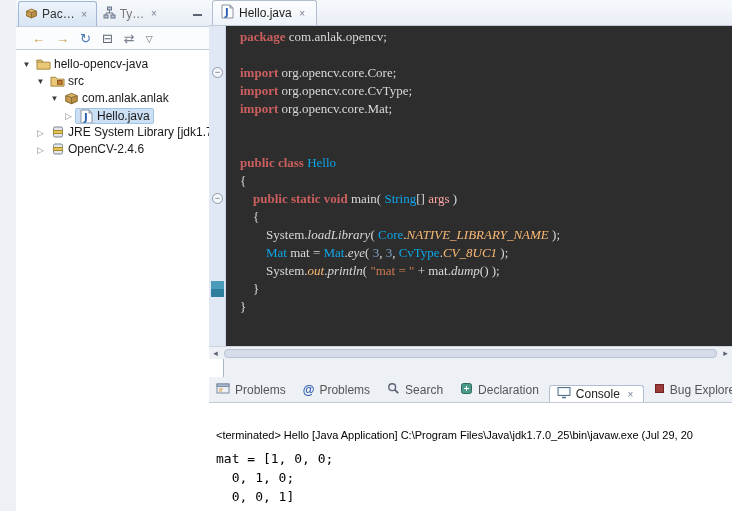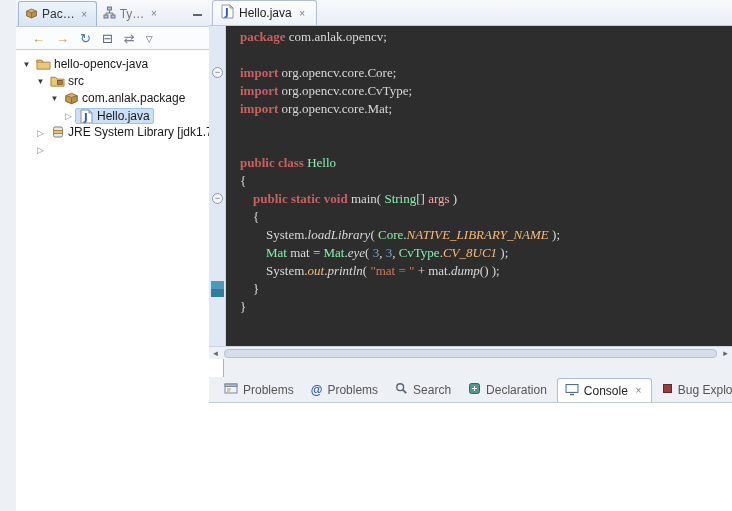--- a/index.html
+++ b/index.html
@@ -80,48 +80,48 @@
   }
   .gmark { position: absolute; left: 2px; width: 13px; cursor: pointer;
     background: linear-gradient(#4a9cba 50%, #2f7e9e 50%); }
   .code {
     flex: 1; background: #2d2d2d; color: #d9d9d9;
     font-family: Liberation Serif, serif; font-size: 13px; line-height: 18px;
     padding: 2px 0 0 14px; white-space: pre; overflow: hidden;
   }
   .code-line { height: 18px; }
   .tok-kw     { color: #cb5f5f; font-weight: bold; }
-  .tok-type   { color: #86efac; }
+  .tok-type   { color: #0ea5e9; }
   .tok-str    { color: #cc7a53; }
   .tok-num    { color: #7fa3cc; }
   .tok-static { color: #fdba74; font-style: italic; }
   .tok-method { font-style: italic; }
   .tok-param  { color: #fca5a5; }
   .hscroll {
     height: 13px; background: #edf0f5; border-top: 1px solid #cdd4e0;
     display: flex; align-items: center;
   }
   .scroll-arrow { width: 13px; text-align: center; font-size: 9px; color: #5a6472; cursor: pointer; }
   .scroll-arrow.left::before  { content: "◂"; }
   .scroll-arrow.right::before { content: "▸"; }
   .scroll-thumb { flex: 1; height: 9px; margin: 0 2px; background: #d6dde9; border: 1px solid #b8c2d2; border-radius: 4px; cursor: grab; }
 
   
   .bottom-panel { position: absolute; left: 209px; top: 377px; right: 0; bottom: 0; background: #ffffff; }
   .bottom-tabbar {
-    height: 26px; display: flex; align-items: flex-end; gap: 3px; padding-left: 8px;
+    height: 26px; display: flex; align-items: flex-end; gap: 3px; 
     background: #edf0f5; border-bottom: 1px solid #c2cad8; white-space: nowrap; overflow: hidden;
   }
   .btab {
     display: flex; align-items: center; gap: 5px; padding: 0 7px; height: 24px;
     font-size: 12px; color: #555; cursor: pointer; flex: 0 0 auto;
   }
   .btab.active {
     background: #ffffff; border: 1px solid #b2bdd0; border-bottom: 1px solid #ffffff;
-    border-radius: 3px 3px 0 0; color: #222; margin-bottom: -1px; height: 25px;
+    border-radius: 3px 3px 0 0; color: #222; margin-bottom: -1px; height: 18px;
   }
   .at-glyph { color: #2a5db0; font-weight: bold; font-size: 12px; }
   .console { padding: 26px 0 0 7px; }
   .console-header { font-size: 11px; color: #000; white-space: nowrap; overflow: hidden; margin-bottom: 8px; }
   .console-line {
     font-family: "DejaVu Sans Mono", monospace; font-size: 13px; line-height: 19px;
     color: #000; white-space: pre;
   }
 </style>
 </head>
@@ -189,21 +189,21 @@
       <div class="tree-row" style="padding-left: 32px;">
         <span class="expander">▼</span>
         <span class="row-content">
           <span class="tree-icon">
             <svg width="15" height="14" viewBox="0 0 16 15">
               <path d="M2 5l6-2.5L14 5v6l-6 2.5L2 11z" fill="#d8b36a" stroke="#8a6a30"></path>
               <path d="M2 5l6 2v6.5L2 11z" fill="#c59c52" stroke="#8a6a30"></path>
               <path d="M14 5l-6 2v6.5l6-2.5z" fill="#b8904a" stroke="#8a6a30"></path>
             </svg>
           </span>
-          <span class="tree-label">com.anlak.package</span>
+          <span class="tree-label">com.anlak.anlak</span>
         </span>
       </div>
       <div class="tree-row" style="padding-left: 46px;">
         <span class="expander collapsed">▷</span>
         <span class="row-content selected">
           <span class="tree-icon">
             <svg width="13" height="15" viewBox="0 0 13 15">
               <path d="M1 1h8l3 3v10H1z" fill="#fdfdfd" stroke="#8a93a2"></path>
               <path d="M9 1l3 3H9z" fill="#d8dee8" stroke="#8a93a2"></path>
               <text x="4" y="12" font-size="10" font-weight="bold" fill="#2a5db0" font-family="DejaVu Sans, sans-serif">J</text>
@@ -219,20 +219,29 @@
             <svg width="14" height="14" viewBox="0 0 14 14">
               <rect x="2.5" y="2" width="9" height="10" rx="1.5" fill="#e4e6ec" stroke="#7c8494"></rect>
               <rect x="2.5" y="5.5" width="9" height="3" fill="#e3c25c" stroke="#a8902e"></rect>
             </svg>
           </span>
           <span class="tree-label">JRE System Library [jdk1.7.0_25]</span>
         </span>
       </div>
       <div class="tree-row" style="padding-left: 18px;">
         <span class="expander collapsed">▷</span>
+        <span class="row-content">
+          <span class="tree-icon">
+            <svg width="14" height="14" viewBox="0 0 14 14">
+              <rect x="2.5" y="2" width="9" height="10" rx="1.5" fill="#e4e6ec" stroke="#7c8494"></rect>
+              <rect x="2.5" y="5.5" width="9" height="3" fill="#e3c25c" stroke="#a8902e"></rect>
+            </svg>
+          </span>
+          <span class="tree-label">OpenCV-2.4.6</span>
+        </span>
       </div>
     </div>
 </div>
 
 <div class="editor">
   <div class="editor-tabbar">
     <div class="editor-tab active">
       <span class="ticon" id="editor-tab-icon"><svg width="13" height="15" viewBox="0 0 13 15">
             <path d="M1 1h8l3 3v10H1z" fill="#fdfdfd" stroke="#8a93a2"></path>
             <path d="M9 1l3 3H9z" fill="#d8dee8" stroke="#8a93a2"></path>
@@ -294,13 +303,21 @@
         <span>Console</span>
         <span class="tab-close"></span>
       </div>
       <div class="btab">
         <span><svg width="11" height="11" viewBox="0 0 11 11">
             <rect x="1.5" y="1.5" width="8" height="8" fill="#9e3a3a" stroke="#6e2424"></rect>
           </svg></span>
         <span>Bug Explorer</span>
       </div>
     </div>
+  <div class="console">
+    <div class="console-header">&lt;terminated&gt; Hello [Java Application] C:\Program Files\Java\jdk1.7.0_25\bin\javaw.exe (Jul 29, 20</div>
+    <div id="console-out">
+        <div class="console-line">mat = [1, 0, 0;</div>
+        <div class="console-line">  0, 1, 0;</div>
+        <div class="console-line">  0, 0, 1]</div>
+      </div>
+  </div>
 </div>
 
 </body></html>

